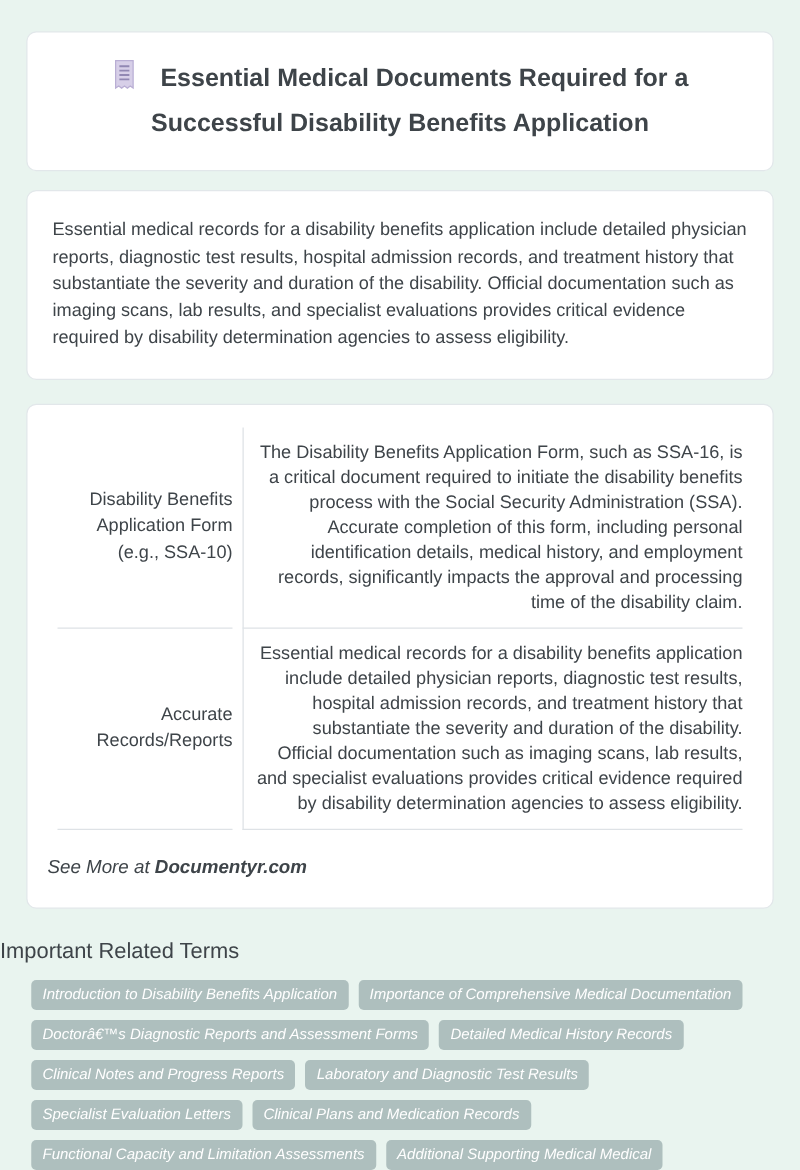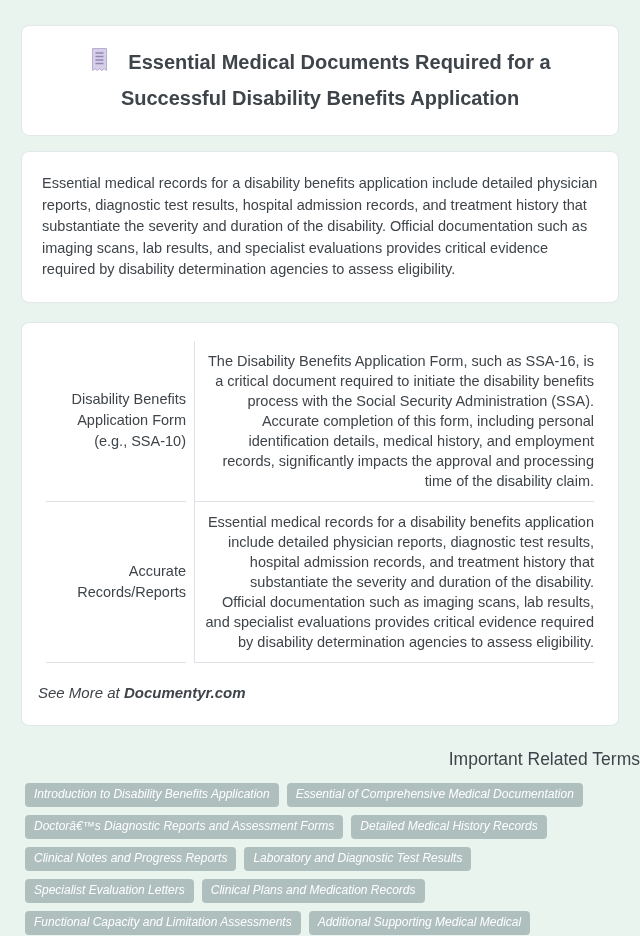--- a/index.html
+++ b/index.html
@@ -77,21 +77,21 @@
   .see-more {
     text-align: left;
     font-style: italic;
     font-size: 15px;
     color: var(--text, #3e4449);
     margin-top: 21px;
   }
   .see-more b { font-weight: 700; }
   
   .related-heading {
-    text-align: right;
+    text-align: left;
     font-size: 17.5px;
     font-weight: 500;
     color: var(--text, #3e4449);
     margin: 23px 0 13px 0;
   }
   .tags {
     width: 590px;
     margin: 2px auto;
     display: flex;
     flex-wrap: wrap;
@@ -145,21 +145,21 @@
         </tr>
       </tbody>
     </table>
     <p class="see-more"><span>See More at </span><b>Documentyr.com</b></p>
   </section>
 
   <h2 class="related-heading">Important Related Terms</h2>
 
   <div class="tags">
     <span class="tag">Introduction to Disability Benefits Application</span>
-    <span class="tag">Essential of Comprehensive Medical Documentation</span>
+    <span class="tag">Importance of Comprehensive Medical Documentation</span>
     <span class="tag">Doctorâ€™s Diagnostic Reports and Assessment Forms</span>
     <span class="tag">Detailed Medical History Records</span>
     <span class="tag">Clinical Notes and Progress Reports</span>
     <span class="tag">Laboratory and Diagnostic Test Results</span>
     <span class="tag">Specialist Evaluation Letters</span>
     <span class="tag">Clinical Plans and Medication Records</span>
     <span class="tag">Functional Capacity and Limitation Assessments</span>
     <span class="tag">Additional Supporting Medical Medical</span>
   </div>
 

